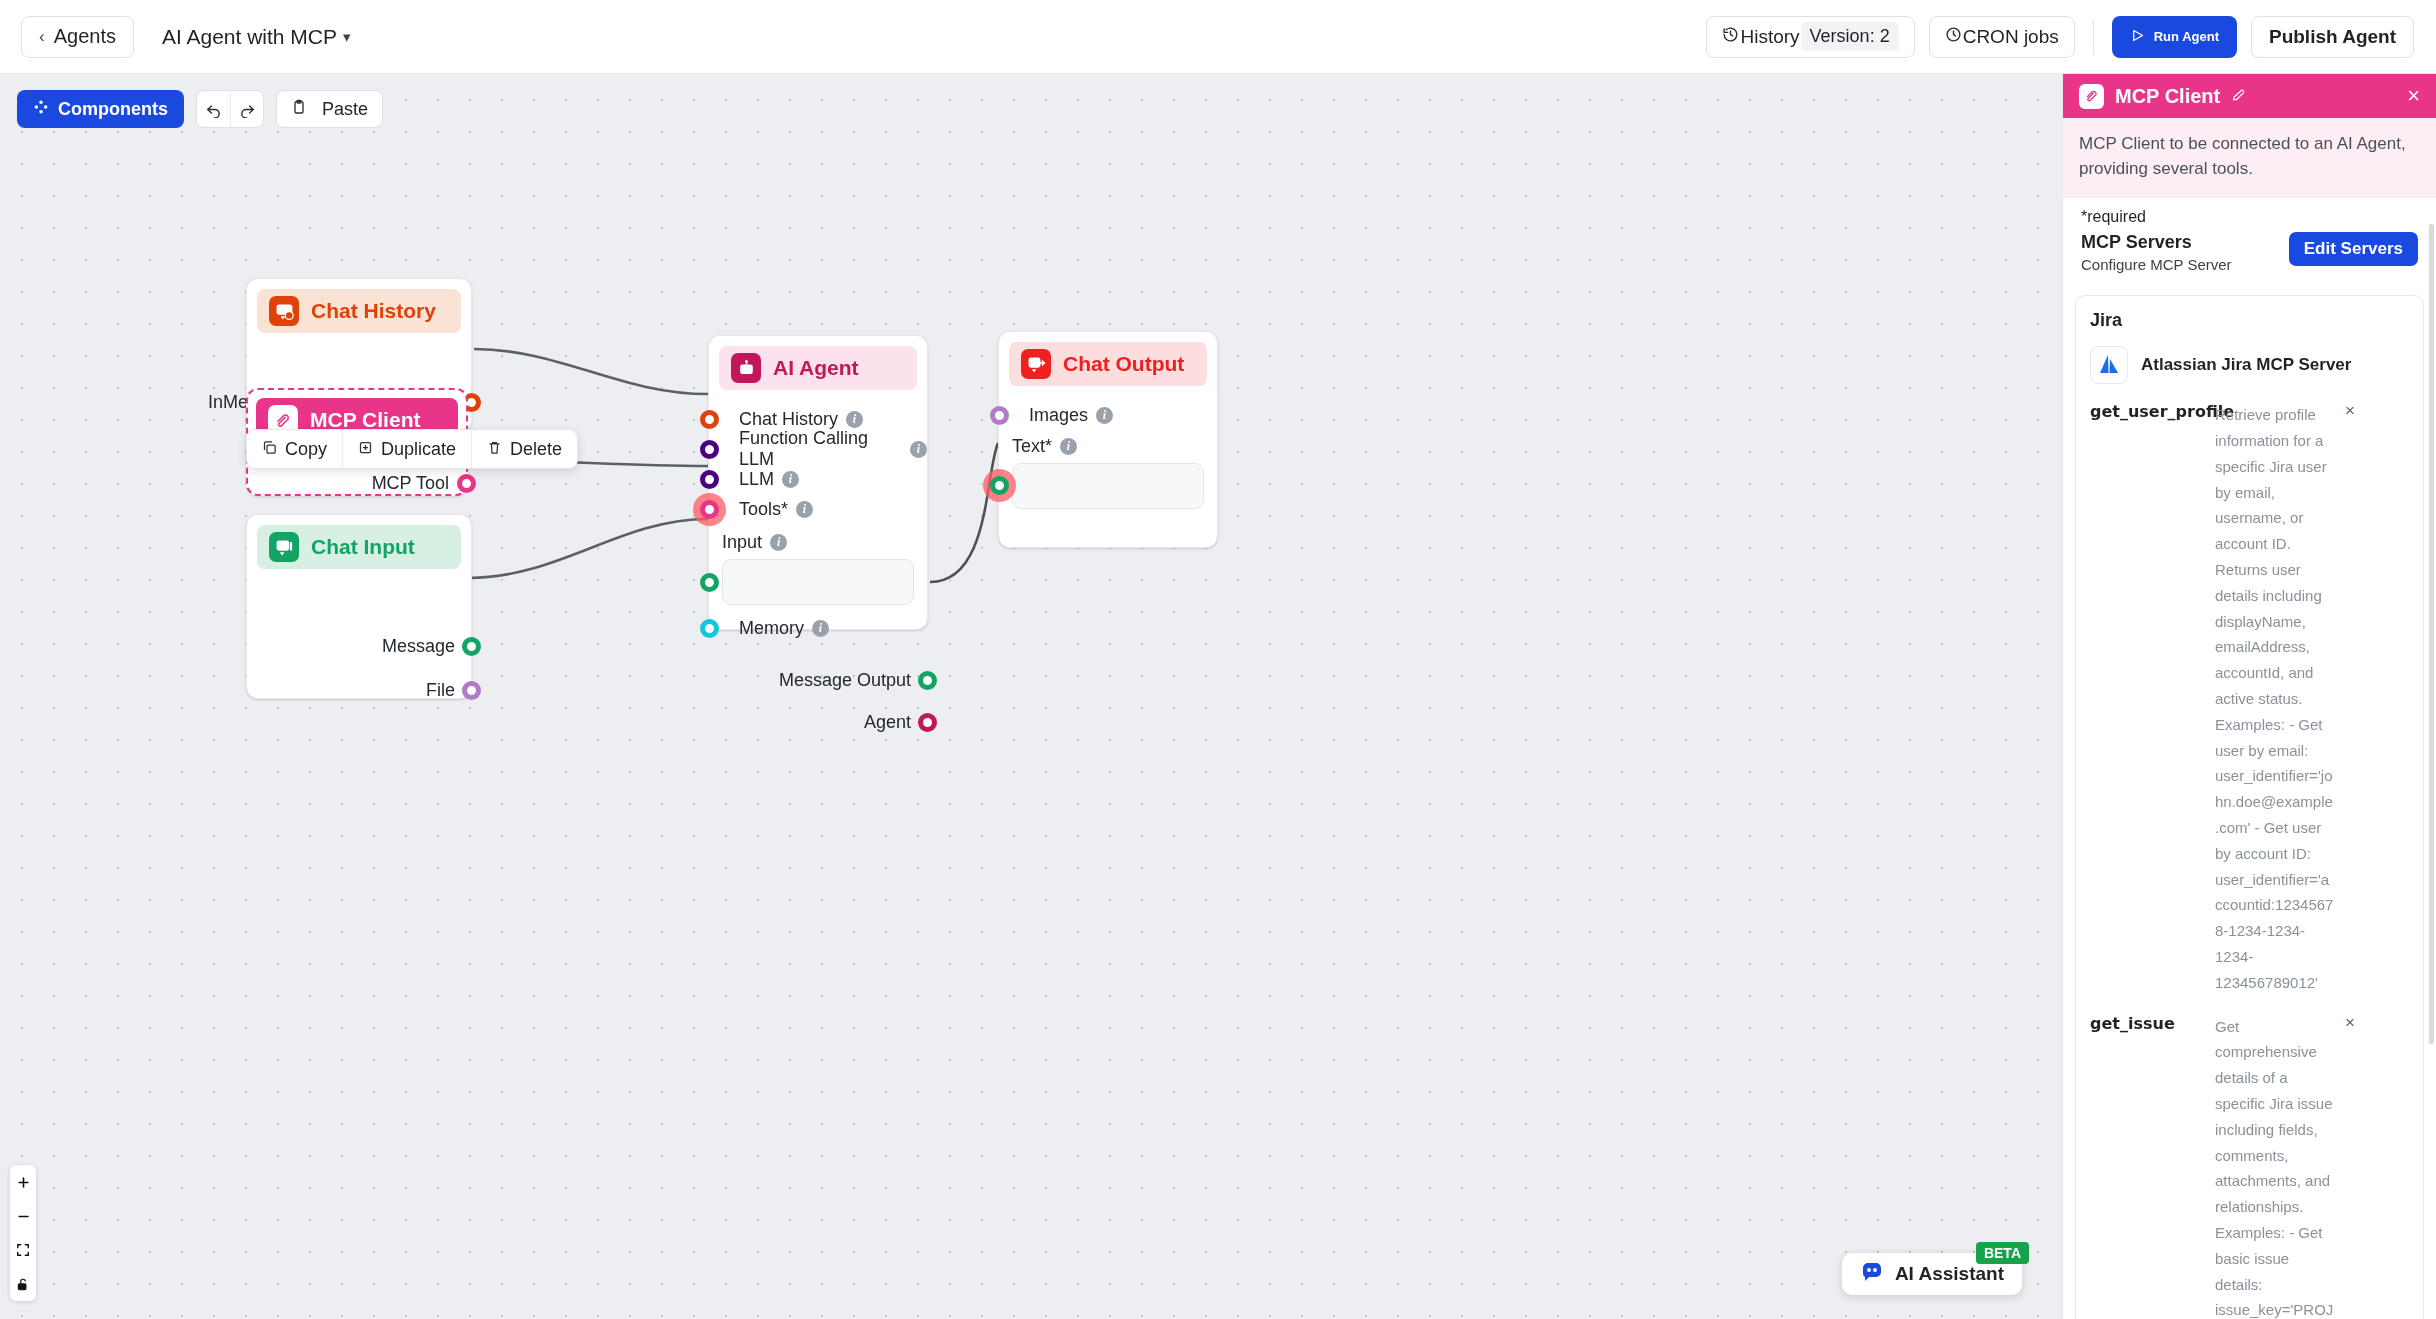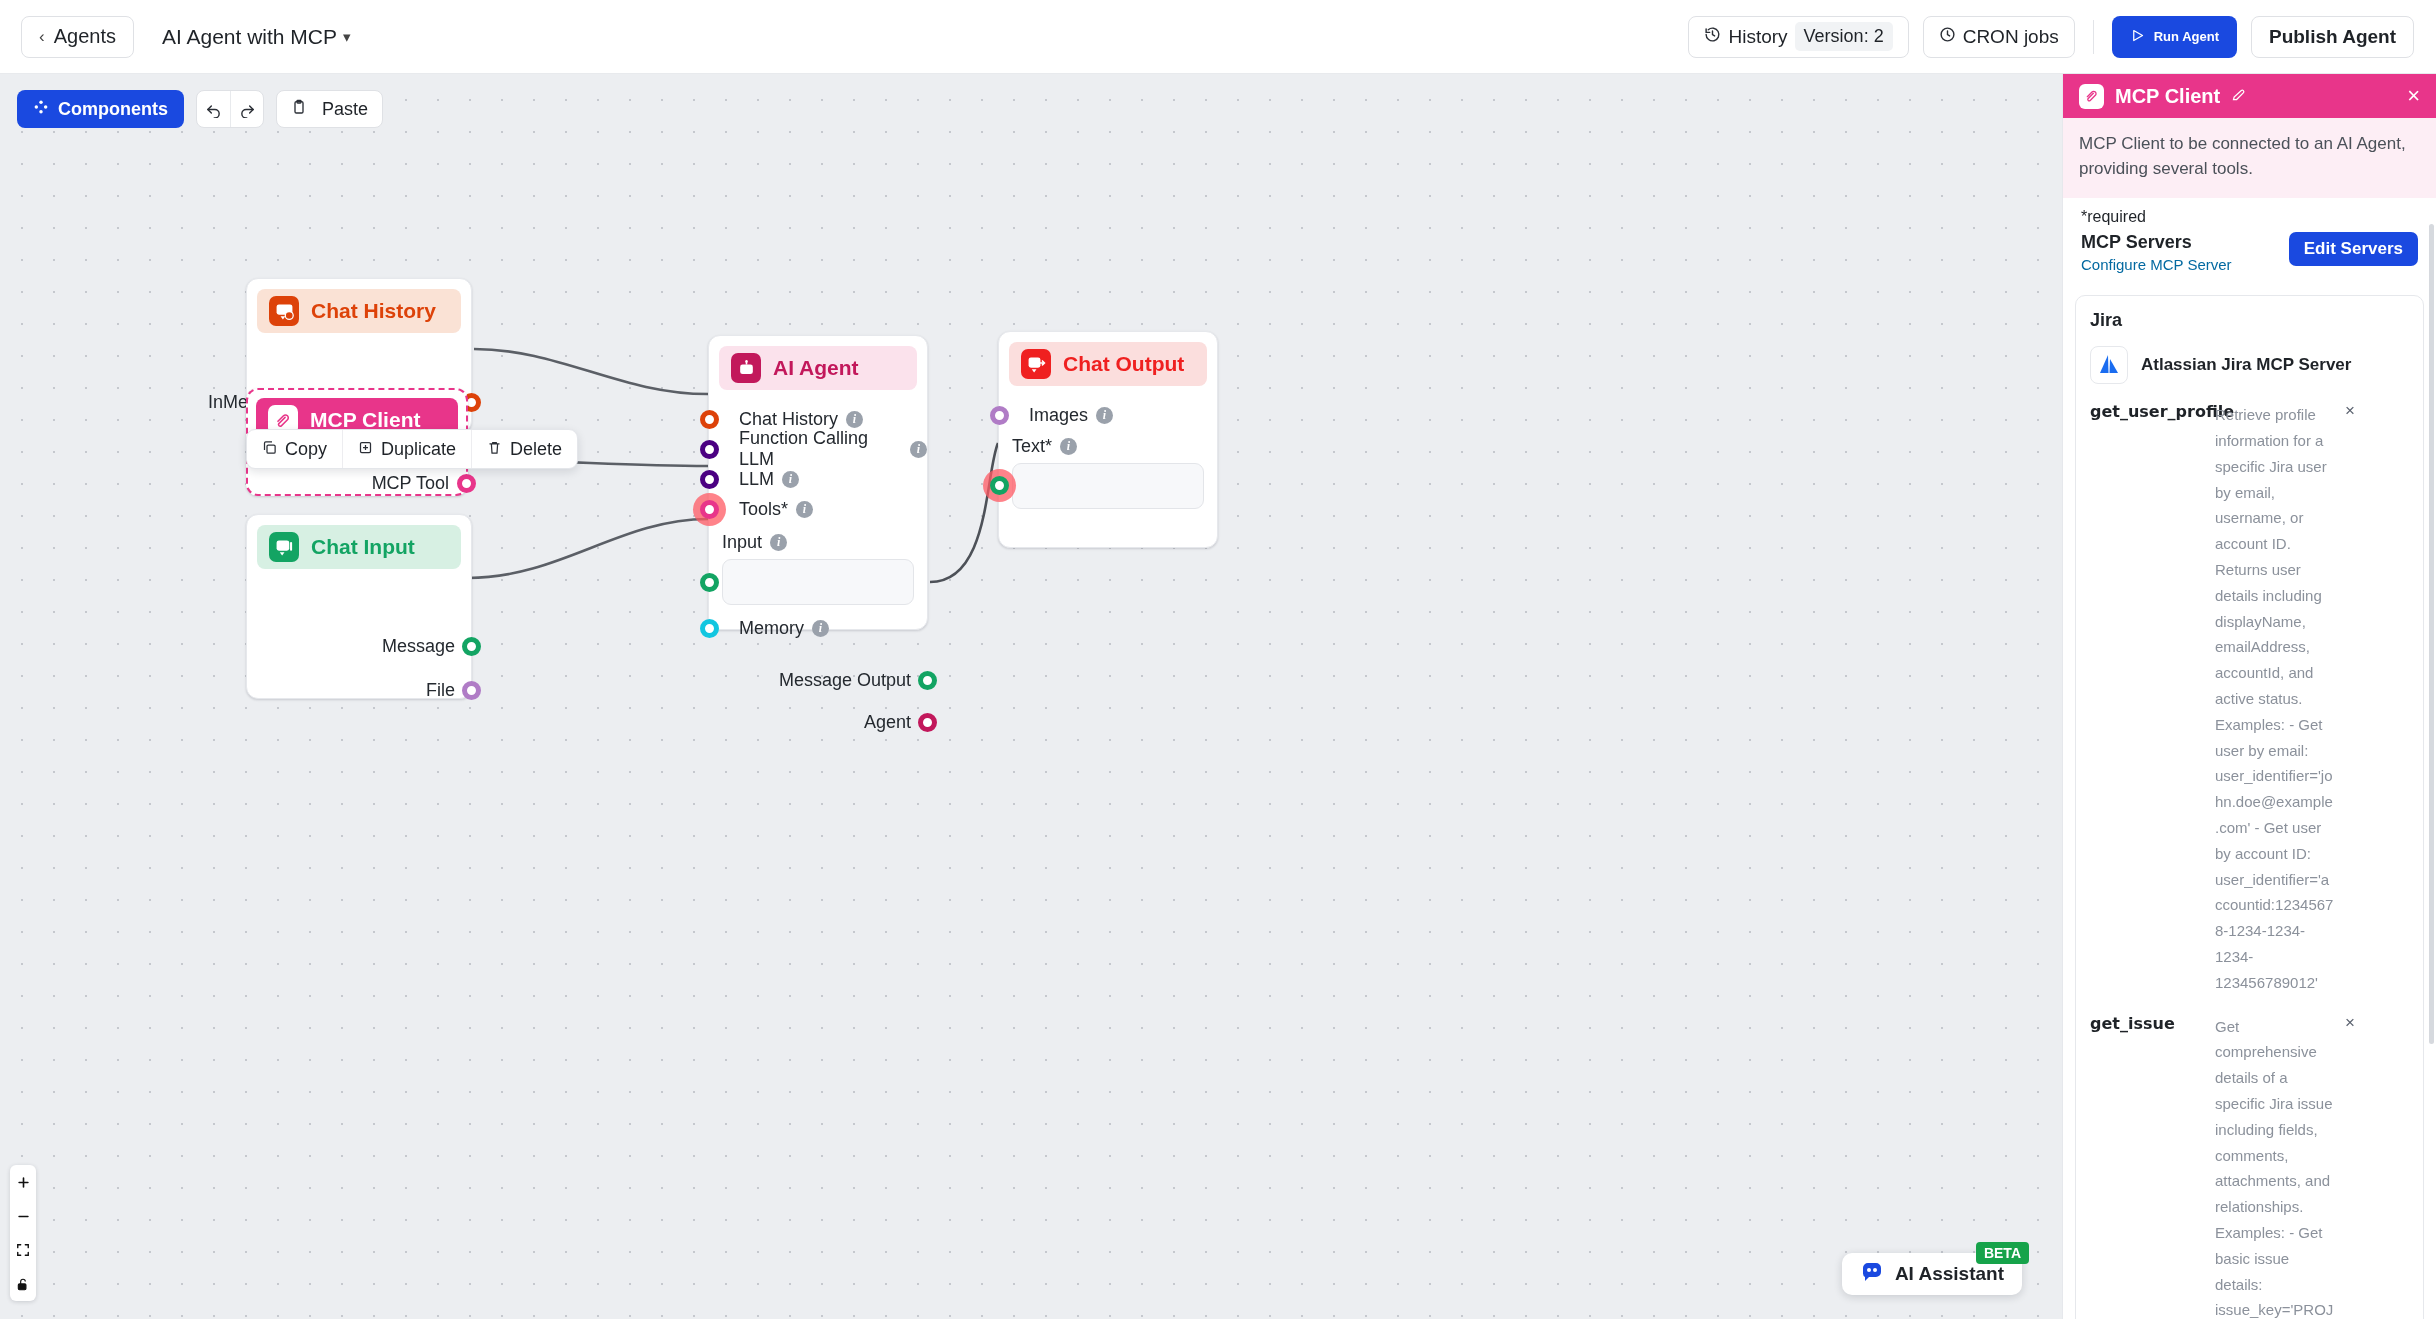--- a/index.html
+++ b/index.html
@@ -28,21 +28,21 @@
     margin-left: 28px; display: flex; align-items: center; gap: 6px;
     font-size: 21px; color: #1f2328; cursor: pointer;
   }
   .chev-down { font-size: 15px; color: #444; }
 
   .header-right {
     margin-left: auto; display: flex; align-items: center; gap: 14px; padding-right: 22px;
   }
   .hdr-btn {
     height: 42px; padding: 0 15px; border: 1px solid #dfe1e5; border-radius: 8px;
-    background: #fff; display: flex; align-items: center; gap: 7px;
+    background: #fff; display: flex; align-items: center; gap: 1px;
     font-size: 19px; color: #1f2328; cursor: pointer; white-space: nowrap;
   }
   .version-chip {
     background: #f1f3f5; border-radius: 5px; padding: 4px 9px;
     font-size: 18px; color: #1f2328;
   }
   .hdr-sep { width: 1px; height: 34px; background: #e2e4e8; margin: 0 4px; }
   .run-btn {
     height: 42px; padding: 0 18px; border-radius: 8px; border: none;
     background: #1a49e0; color: #fff; font-size: 13px; font-weight: 600;
@@ -179,21 +179,21 @@
   .sp-close { margin-left: auto; font-size: 22px; cursor: pointer; line-height: 1; }
   .sp-desc {
     background: #fdeef5; padding: 14px 16px 17px; font-size: 17px; color: #4b5159;
     line-height: 1.45;
   }
   .sp-required { padding: 10px 18px 0; font-size: 16px; color: #1f2328; }
   .sp-row {
     display: flex; align-items: flex-start; padding: 6px 18px 0;
   }
   .sp-row-label { font-size: 18px; font-weight: 700; color: #1f2328; }
-  .sp-row-sub { font-size: 15px; color: #0369a1; margin-top: 3px; }
+  .sp-row-sub { font-size: 15px; color: #404040; margin-top: 3px; }
   .edit-servers-btn {
     margin-left: auto; background: #1a49e0; color: #fff; border: none; border-radius: 7px;
     height: 34px; padding: 0 15px; font-size: 17px; font-weight: 600; cursor: pointer;
   }
   .jira-card {
     margin: 22px 12px 0; border: 1px solid #e6e8ec; border-radius: 10px;
     padding: 14px 14px 10px; min-height: 1000px;
   }
   .jira-title { font-size: 18px; font-weight: 700; color: #1f2328; }
   .jira-server {

